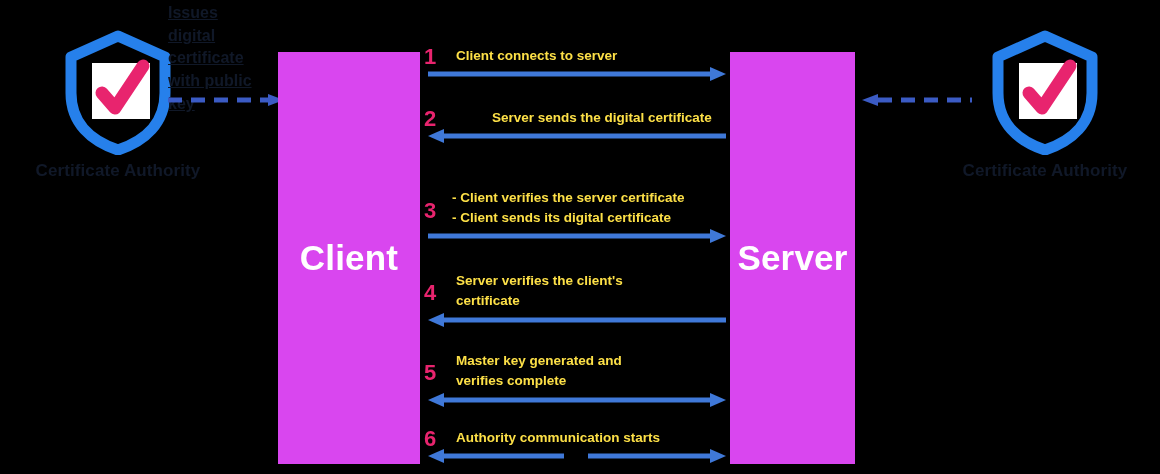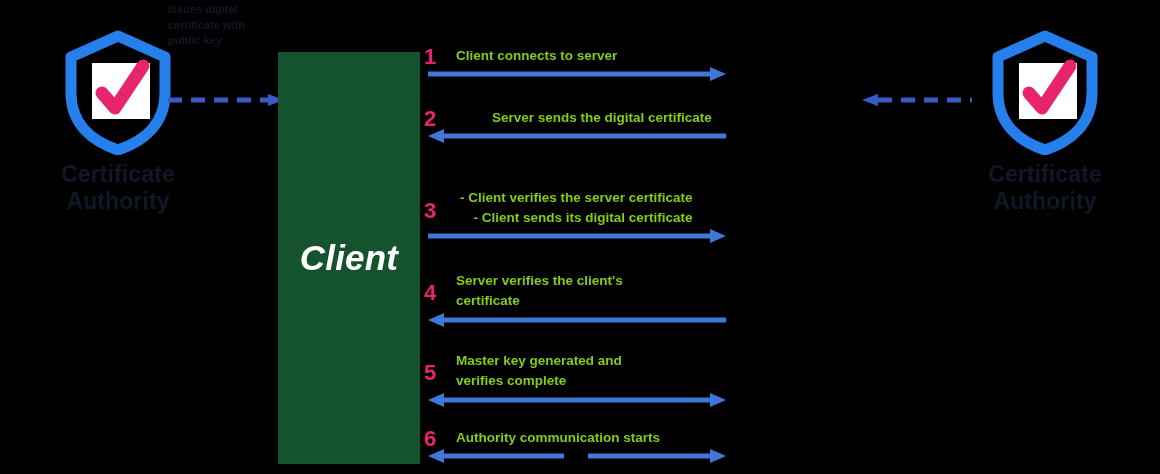--- a/index.html
+++ b/index.html
@@ -14,25 +14,24 @@
     position: relative;
     width: 1160px;
     height: 474px;
     background: #000000;
     overflow: hidden;
   }
 
   
   .endpoint-box {
     position: absolute;
-    background: #14532d;
+    background: #d946ef;
     display: flex;
     align-items: center;
     justify-content: center;
-    font-style: italic;
   }
   .endpoint-label {
     color: #FFFFFF;
     font-size: 35px;
     font-weight: bold;
     letter-spacing: 0.2px;
   }
   #client-box { left: 278px; top: 52px; width: 142px; height: 412px; }
   #server-box { left: 730px; top: 52px; width: 125px; height: 412px; }
 
@@ -48,44 +47,45 @@
   .shield-wrap {
     width: 110px;
     height: 125px;
     margin: 0 auto;
     position: relative;
   }
   .shield-wrap svg { display: block; width: 110px; height: 125px; }
 
   .ca-caption {
     margin-top: 6px;
-    font-size: 23px;
+    font-size: 17px;
     font-weight: bold;
     color: #101828;
     letter-spacing: 0.1px;
   }
 
   
   .dashed-arrow {
     position: absolute;
     height: 12px;
   }
   #dashed-left  { left: 168px; top: 94px;  width: 118px; }
   #dashed-right { left: 862px; top: 94px;  width: 110px; }
   .dashed-arrow svg { display: block; overflow: visible; }
 
   .issues-note {
     position: absolute;
     left: 168px;
     top: 2px;
     width: 96px;
-    font-size: 11px;
+    font-size: 16px;
     font-weight: bold;
     line-height: 1.42;
     color: #101828;
+    text-decoration: underline;
   }
 
   
   .step {
     position: absolute;
     left: 424px;
     width: 300px;
   }
   .step-num {
     position: absolute;
@@ -94,21 +94,21 @@
     font-weight: bold;
     color: #E8246E;
     line-height: 1;
   }
   .step-text {
     position: absolute;
     left: 32px;
     font-size: 13.5px;
     font-weight: bold;
     line-height: 1.45;
-    color: #84cc16;
+    color: #fde047;
     white-space: pre-line;
   }
   .step-arrow {
     position: absolute;
     left: 4px;
     width: 298px;
     height: 16px;
   }
   .step-arrow svg { display: block; overflow: visible; }
 
@@ -159,20 +159,23 @@
     <svg width="110" height="12" viewBox="0 0 110 12" xmlns="http://www.w3.org/2000/svg">
       <line x1="16" y1="6" x2="110" y2="6" stroke="#3B5BC4" stroke-width="5" stroke-dasharray="14 9"></line>
       <path d="M16 0 L0 6 L16 12 Z" fill="#3B5BC4"></path>
     </svg>
   </div>
 
   <div class="endpoint-box" id="client-box">
     <span class="endpoint-label">Client</span>
   </div>
 
+  <div class="endpoint-box" id="server-box">
+    <span class="endpoint-label">Server</span>
+  </div>
 
   <div class="step" id="step-1">
     <div class="step-num" style="top:6px;">1</div>
     <div class="step-text" style="top:6px;">Client connects to server</div>
     <div class="step-arrow" style="top:26px;">
       <svg width="298" height="16" viewBox="0 0 298 16" xmlns="http://www.w3.org/2000/svg">
         <line x1="0" y1="8" x2="282" y2="8" stroke="#3F78D8" stroke-width="5"></line>
         <path d="M282 1 L298 8 L282 15 Z" fill="#3F78D8"></path>
       </svg>
     </div>
@@ -184,21 +187,21 @@
     <div class="step-arrow" style="top:24px;">
       <svg width="298" height="16" viewBox="0 0 298 16" xmlns="http://www.w3.org/2000/svg">
         <line x1="16" y1="8" x2="298" y2="8" stroke="#3F78D8" stroke-width="5"></line>
         <path d="M16 1 L0 8 L16 15 Z" fill="#3F78D8"></path>
       </svg>
     </div>
   </div>
 
   <div class="step" id="step-3">
     <div class="step-num" style="top:14px;">3</div>
-    <div class="step-text" style="top:2px;left:36px;text-align:right;">- Client verifies the server certificate
+    <div class="step-text" style="top:2px;left:28px;">- Client verifies the server certificate
 - Client sends its digital certificate</div>
     <div class="step-arrow" style="top:42px;">
       <svg width="298" height="16" viewBox="0 0 298 16" xmlns="http://www.w3.org/2000/svg">
         <line x1="0" y1="8" x2="282" y2="8" stroke="#3F78D8" stroke-width="5"></line>
         <path d="M282 1 L298 8 L282 15 Z" fill="#3F78D8"></path>
       </svg>
     </div>
   </div>
 
   <div class="step" id="step-4">

